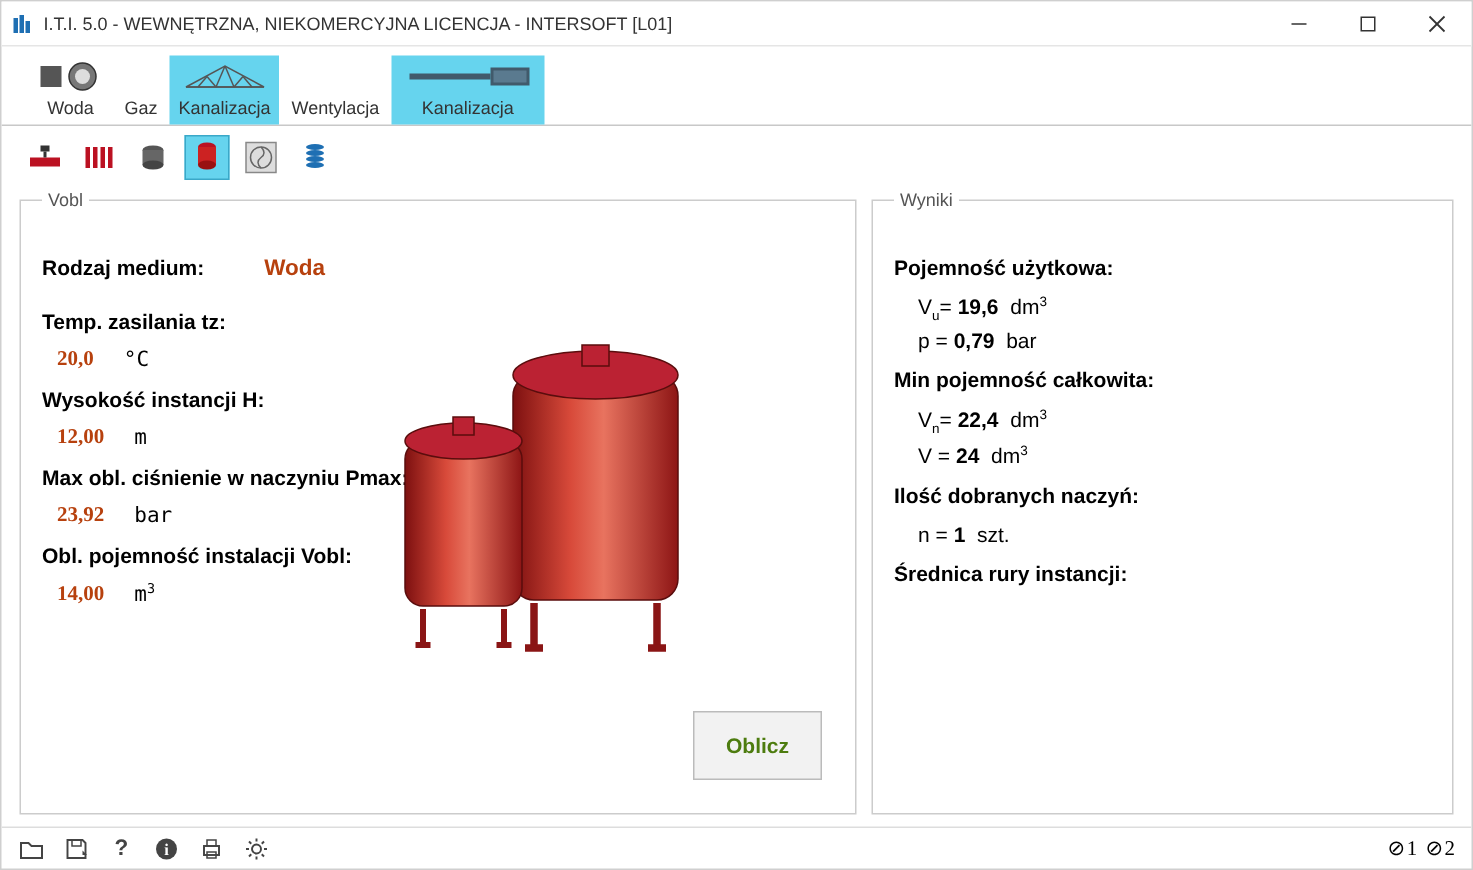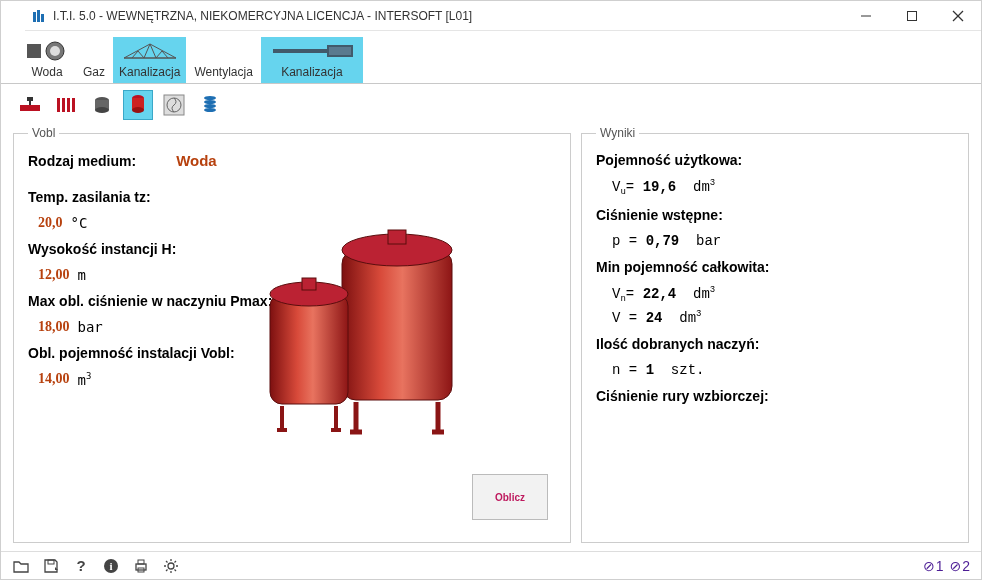--- a/index.html
+++ b/index.html
@@ -18,21 +18,20 @@
   
   .titlebar {
     height: 30px;
     display: flex;
     align-items: center;
     padding: 0 0 0 6px;
     border-bottom: 1px solid #e5e5e5;
     background: #fff;
     font-size: 12px;
     color: #333;
-    margin-left: 24px;
   }
   .titlebar .tb-icon {
     width: 16px; height: 16px;
     margin-right: 6px;
     display: inline-flex; align-items: center; justify-content: center;
     color: #1e6fb3;
   }
   .titlebar .tb-title { flex: 1; }
   .titlebar .tb-btn {
     width: 46px; height: 30px;
@@ -104,64 +103,64 @@
   }
   .panel.left { flex: 0 0 558px; }
   .panel.right { flex: 1; }
 
   .field-label {
     font-weight: bold;
     margin-top: 10px;
     margin-bottom: 10px;
     font-size: 14px;
   }
-  .field-label.first { margin-top: 0; }
+  .field-label.first { margin-top: 18px; }
   .val-row {
     display: flex;
-    align-items: flex-start;
-    gap: 8px;
+    align-items: flex-end;
+    gap: 20px;
     margin-left: 10px;
     margin-bottom: 6px;
     font-family: Consolas, monospace;
     font-size: 14px;
   }
   .val-row .val { color: #b7410e; font-weight: bold; font-family: Verdana; }
   .val-row .unit { color: #000; }
   .medium-val { color: #b7410e; font-weight: bold; font-size: 15px; margin-left: 40px;}
 
   .row-flex { display: flex; align-items:center; }
 
   .sup { font-size: 9px; vertical-align: super; }
   .sub { font-size: 9px; vertical-align: sub; }
 
   .calc-btn {
     position: absolute;
     right: 22px;
     bottom: 22px;
-    width: 76px; height: 46px;
+    width: 86px; height: 46px;
     border: 1px solid #bbb;
     background: #f2f2f2;
-    color: #be185d;
+    color: #4d7c0f;
     font-weight: bold;
-    font-size: 10px;
+    font-size: 14px;
     cursor: pointer;
   }
 
   
   .tanks {
     position: absolute;
     right: 110px;
     top: 82px;
     width: 200px;
     height: 230px;
   }
 
   
   .res-line {
-    font-family: Liberation Mono, monospace;
+    font-family: Liberation Sans, sans-serif;
     font-size: 14px;
     margin-left: 16px;
     margin-bottom: 4px;
   }
   .res-line .b { font-weight: bold; }
 
   
   .statusbar {
     height: 28px;
     border-top: 1px solid #ddd;
@@ -172,22 +171,22 @@
     color: #444;
   }
   .statusbar .spacer { flex: 1; }
   .statusbar .sicon {
     width: 20px; height: 20px;
     display: inline-flex; align-items: center; justify-content: center;
     cursor: pointer;
   }
   .statusbar .right-ind {
     font-size: 14px;
-    font-family: Liberation Sans, sans-serif;
-    color: #4c1d95;
+    font-family: Liberation Serif, serif;
+    color: #000000;
     letter-spacing: 1px;
   }
 </style>
 </head>
 <body>
 
 <div class="titlebar">
   <span class="tb-icon">
     <svg width="14" height="14" viewBox="0 0 14 14">
         <rect x="1" y="3" width="3" height="10" fill="#1e6fb3"></rect>
@@ -328,21 +327,21 @@
     </div>
 
     <div class="field-label">Wysokość instancji H:</div>
     <div class="val-row">
       <span class="val">12,00</span>
       <span class="unit">m</span>
     </div>
 
     <div class="field-label">Max obl. ciśnienie w naczyniu Pmax:</div>
     <div class="val-row">
-      <span class="val">18,00</span>
+      <span class="val">23,92</span>
       <span class="unit">bar</span>
     </div>
 
     <div class="field-label">Obl. pojemność instalacji Vobl:</div>
     <div class="val-row">
       <span class="val">14,00</span>
       <span class="unit"><span>m</span><span class="sup">3</span></span>
     </div>
 
     <div class="tanks">
@@ -383,21 +382,20 @@
 
   <fieldset class="panel right">
     <legend>Wyniki</legend>
 
     <div class="field-label first">Pojemność użytkowa:</div>
     <div class="res-line">
       <span>V</span><span class="sub">u</span><span>=</span>
       <span class="b">19,6</span>&nbsp;&nbsp;<span>dm</span><span class="sup">3</span>
     </div>
 
-    <div class="field-label">Ciśnienie wstępne:</div>
     <div class="res-line">
       <span>p</span>&nbsp;<span>=</span>
       <span class="b">0,79</span>&nbsp;&nbsp;<span>bar</span>
     </div>
 
     <div class="field-label">Min pojemność całkowita:</div>
     <div class="res-line">
       <span>V</span><span class="sub">n</span><span>=</span>
       <span class="b">22,4</span>&nbsp;&nbsp;<span>dm</span><span class="sup">3</span>
     </div>
@@ -406,21 +404,21 @@
       <span>V</span>&nbsp;<span>=</span>
       <span class="b">24</span>&nbsp;&nbsp;<span>dm</span><span class="sup">3</span>
     </div>
 
     <div class="field-label">Ilość dobranych naczyń:</div>
     <div class="res-line">
       <span>n</span>&nbsp;<span>=</span>
       <span class="b">1</span>&nbsp;&nbsp;<span>szt.</span>
     </div>
 
-    <div class="field-label">Ciśnienie rury wzbiorczej:</div>
+    <div class="field-label">Średnica rury instancji:</div>
   </fieldset>
 </div>
 
 <div class="statusbar">
   <span class="sicon">
     <svg width="16" height="16" viewBox="0 0 16 16">
         <path d="M1 4h5l2 2h7v8H1z" fill="none" stroke="#444" stroke-width="1.3"></path>
       </svg>
   </span>
   <span class="sicon">

